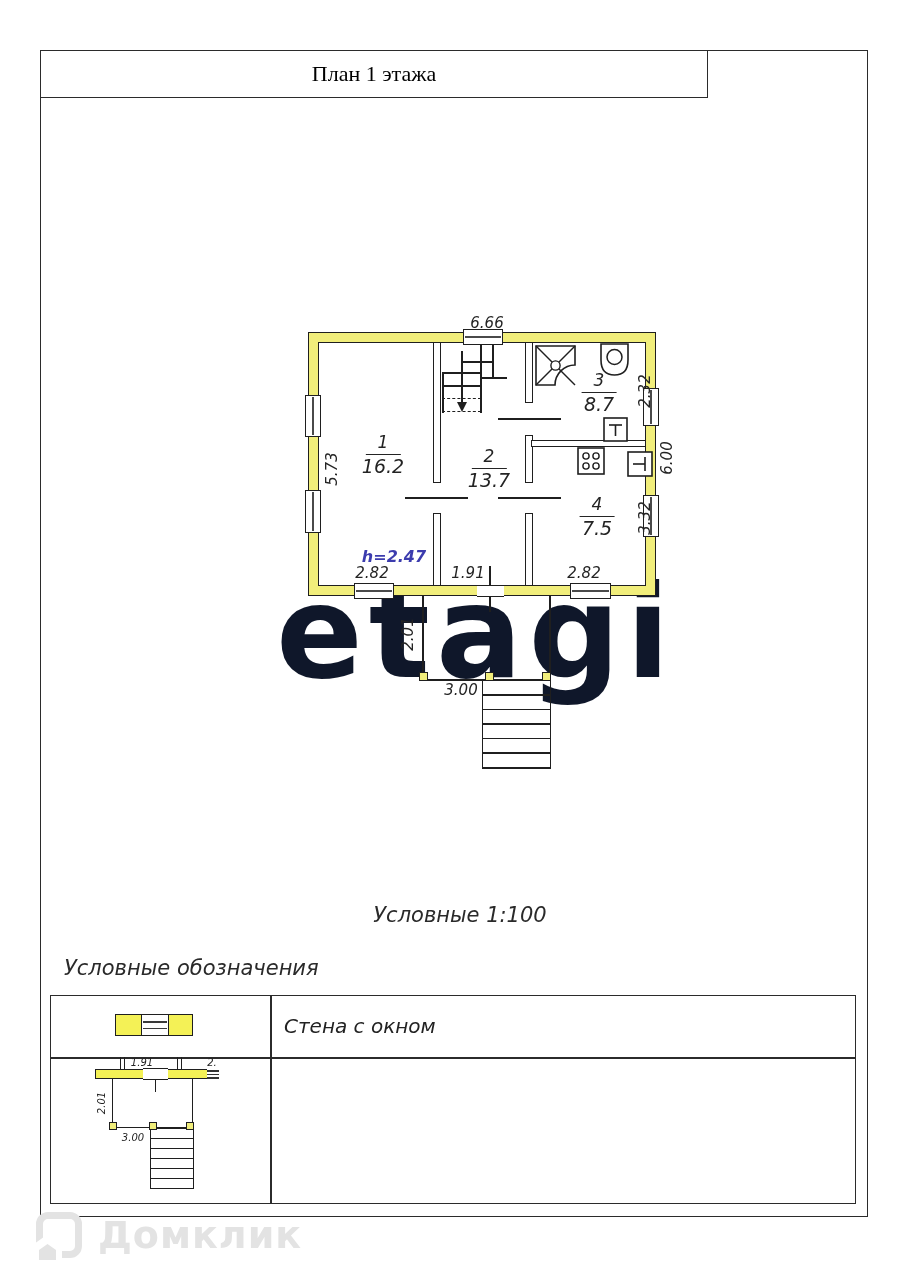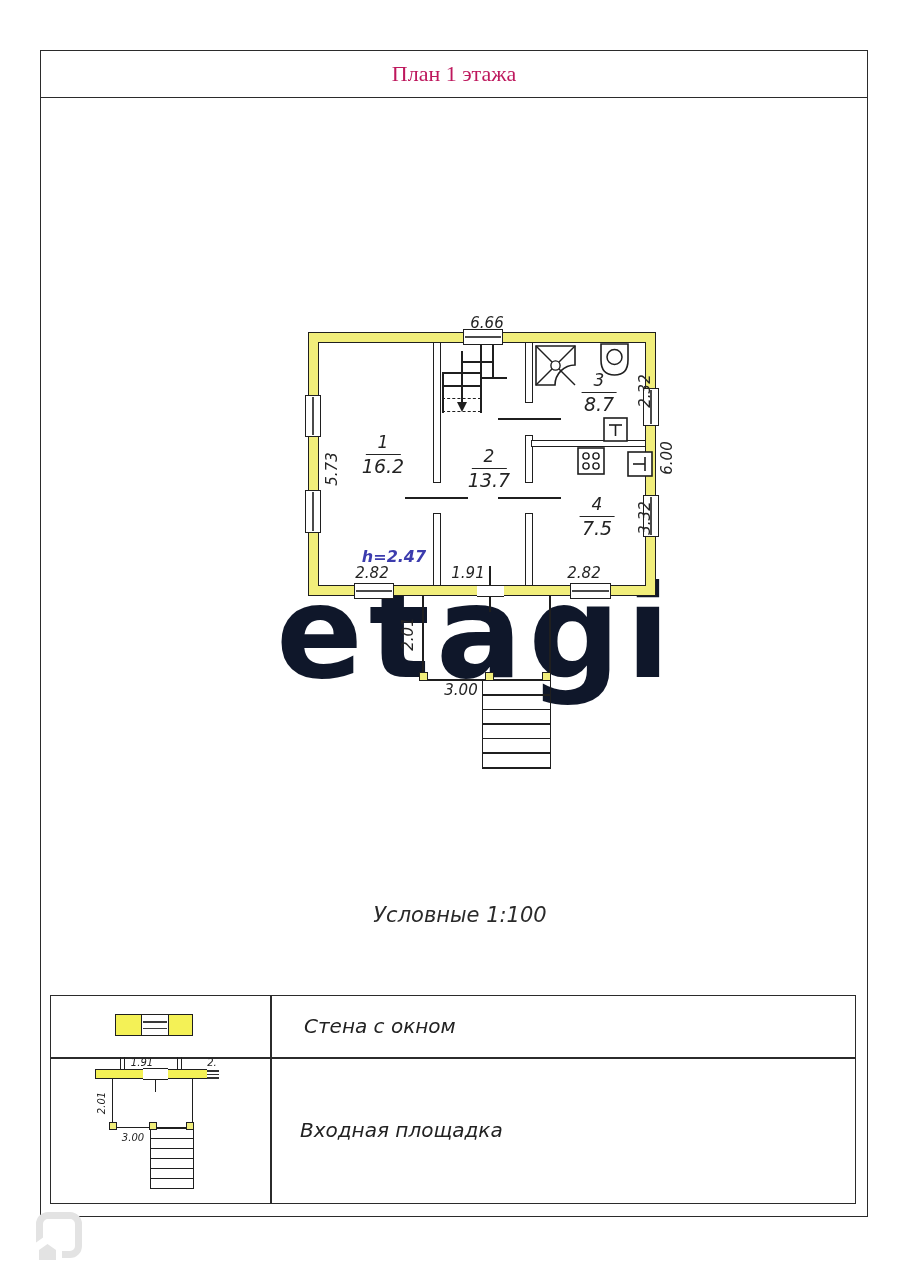--- a/index.html
+++ b/index.html
@@ -2,24 +2,24 @@
 <html><head>
 <meta charset="utf-8">
 <style>
   html,body { margin:0; padding:0; background:#fff; }
   .page { position:relative; width:905px; height:1280px; background:#fff;
           font-family:"DejaVu Sans",sans-serif; overflow:hidden; }
 
   
   .frame { position:absolute; left:40px; top:50px; width:828px; height:1167px;
            border:1.6px solid #2b2b2b; box-sizing:border-box; z-index:1; }
-  .titlebar { position:absolute; left:40px; top:50px; width:828px; height:48px;
+  .titlebar { position:absolute; left:40px; top:50px; width:668px; height:48px;
               border:1.6px solid #2b2b2b; box-sizing:border-box; display:flex;
               align-items:center; justify-content:center; z-index:2;
-              font-family:"Liberation Serif","DejaVu Serif",serif; font-size:22px; color:#be185d; }
+              font-family:"Liberation Serif","DejaVu Serif",serif; font-size:22px; color:#000000; }
 
   
   .ln { position:absolute; background:#1f1f1f; z-index:3; }
   .dash-h { position:absolute; height:0; border-top:1.7px dashed #1f1f1f; z-index:3; }
 
   
   .owall { position:absolute; left:308px; top:332px; width:348px; height:264px;
            background:#f1ee7b; border:1.7px solid #1f1f1f; box-sizing:border-box; z-index:2; }
   .iarea { position:absolute; left:318px; top:342px; width:328px; height:244px;
            background:#fff; border:1.5px solid #1f1f1f; box-sizing:border-box; z-index:2; }
@@ -192,54 +192,55 @@
   <div class="frac" style="left:599px; top:372px;">
     <div class="n">3</div>
     <div class="a">8.7</div>
   </div>
   <div class="frac" style="left:597px; top:496px;">
     <div class="n">4</div>
     <div class="a">7.5</div>
   </div>
 
   <div class="scale-note">Условные 1:100</div>
+  <div class="legend-heading">Условные обозначения</div>
 
   <div class="ltable">
     <div style="position:absolute; left:219px; top:0; width:1.6px; height:100%; background:#2b2b2b;"></div>
     <div style="position:absolute; left:0; top:61px; width:100%; height:1.6px; background:#2b2b2b;"></div>
   </div>
 
   <div class="lwallbar" style="left:115px; top:1014px; width:78px; height:22px;"></div>
   <div class="lwin" style="left:141px; top:1014px; width:28px; height:22px;">
     <div class="wl" style="top:6px;"></div>
     <div class="wl" style="top:12.5px;"></div>
   </div>
-  <div class="llabel" style="left:304px; top:1014px;">Стена с окном</div>
+  <div class="llabel" style="left:284px; top:1014px;">Стена с окном</div>
 
   <div class="lwallbar" style="left:95px; top:1069px; width:121px; height:10px;"></div>
   <div class="doorgap" style="left:143px; top:1068px; width:25px; height:12px;"></div>
   <div class="hatch" style="left:207px; top:1069px; width:12px; height:10px;"></div>
   <div class="dim tiny" style="left:142px; top:1062px;">1.91</div>
   <div class="dim tiny" style="left:212px; top:1062px;">2.</div>
   <div class="ln" style="left:120px; top:1057px; width:1.2px; height:12px;"></div>
   <div class="ln" style="left:124px; top:1057px; width:1.2px; height:12px;"></div>
   <div class="ln" style="left:177px; top:1057px; width:1.2px; height:12px;"></div>
   <div class="ln" style="left:181px; top:1057px; width:1.2px; height:12px;"></div>
   <div class="ln" style="left:155px; top:1068px; width:1.3px; height:24px;"></div>
   <div class="ln" style="left:112px; top:1079px; width:1.3px; height:49px;"></div>
   <div class="ln" style="left:192px; top:1079px; width:1.3px; height:49px;"></div>
   <div class="ln" style="left:112px; top:1127px; width:81px; height:1.3px;"></div>
   <div class="psq" style="left:109px; top:1122px; width:8px; height:8px;"></div>
   <div class="psq" style="left:149px; top:1122px; width:8px; height:8px;"></div>
   <div class="psq" style="left:186px; top:1122px; width:8px; height:8px;"></div>
   <div class="dim tiny rot" style="left:101px; top:1103px;">2.01</div>
   <div class="dim tiny" style="left:133px; top:1137px;">3.00</div>
   <div class="steps small" style="left:150px; top:1128px; width:44px; height:61px;"></div>
-  <div class="llabel" style="left:300px; top:1118px;">Входная площадка</div>
 
   <div class="wm-dom">
     <div class="dom-logo">
       <div class="cut"></div>
       <div class="house"></div>
     </div>
+    <span>Домклик</span>
   </div>
 
 </div>
 
 </body></html>

